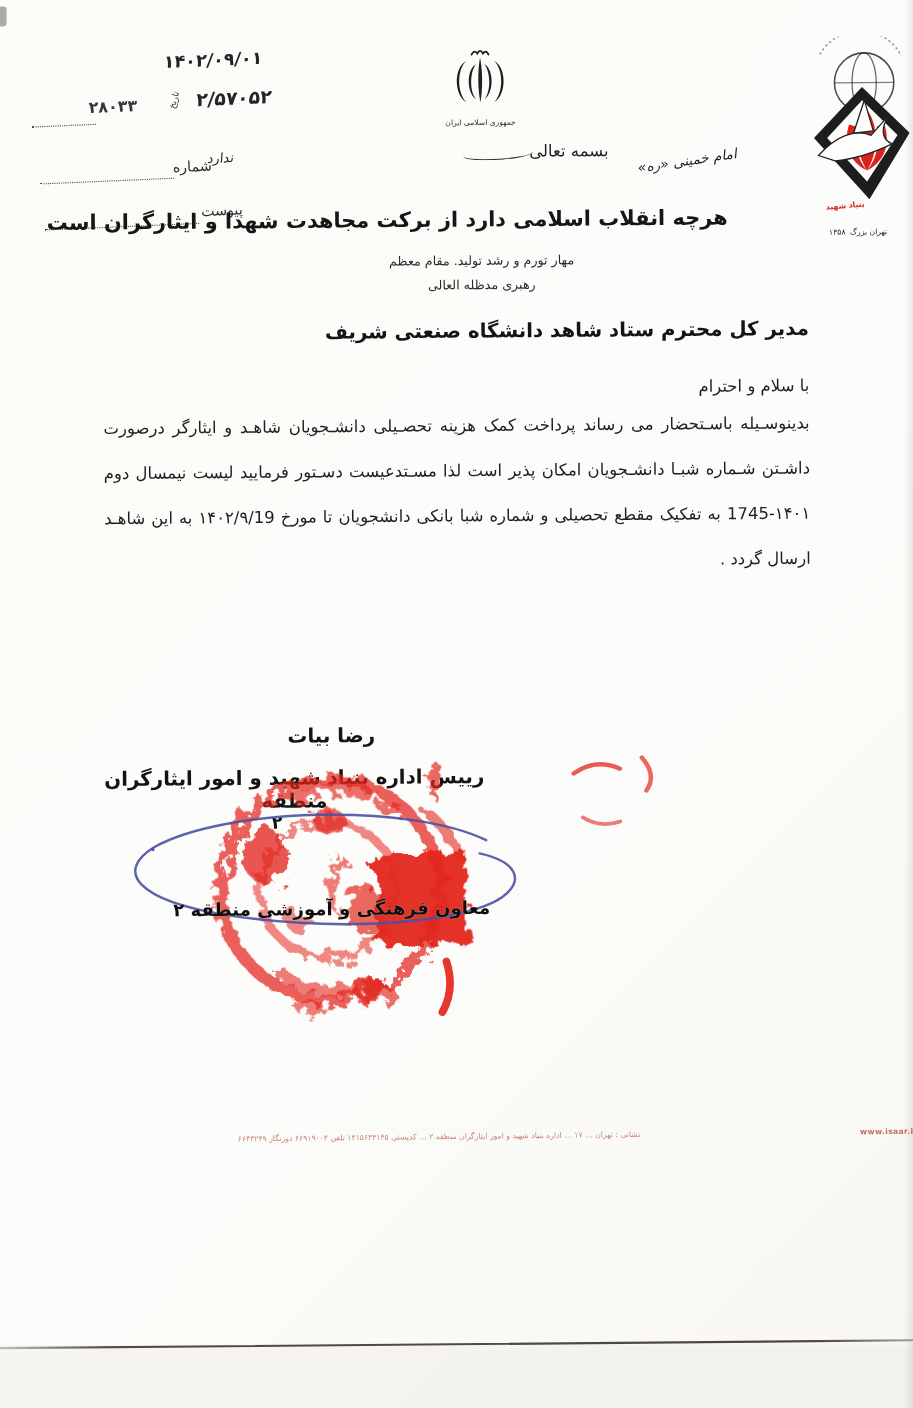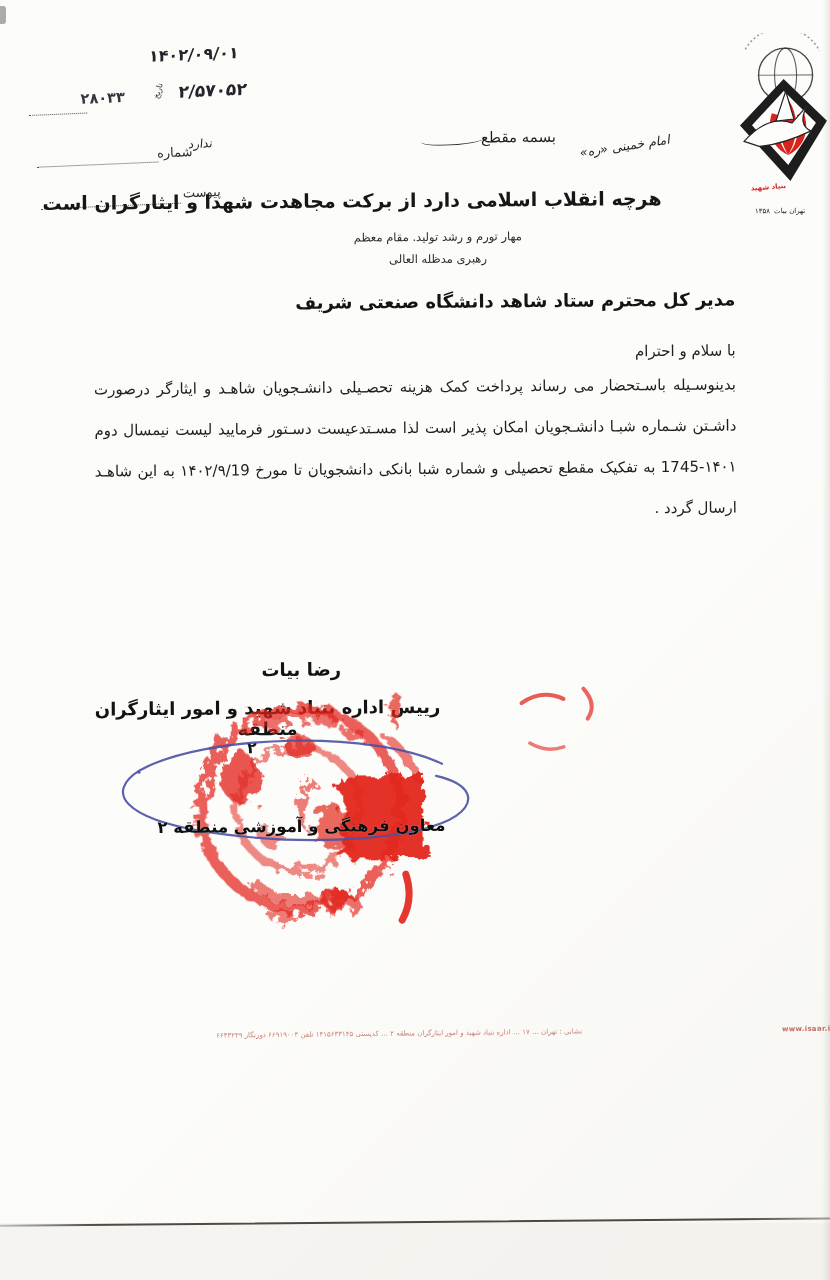--- a/index.html
+++ b/index.html
@@ -81,42 +81,55 @@
       <div class="abs f-reftag hand">تاریخ</div>
       <div class="abs f-refstamp num">۲۸۰۳۳</div>
       <div class="abs dots f-dots2"></div>
       <div class="abs f-numlabel">شماره</div>
       <div class="abs f-numval hand">ندارد</div>
       <div class="abs dots f-dots3"></div>
       <div class="abs f-attlabel">پیوست</div>
       <div class="abs dots f-dots4"></div>
     </div>
 
+    <div class="abs emblem">
+      <svg width="58" height="58" viewBox="0 0 60 60">
+        <g fill="#1f1f1f">
+          <path d="M17 12 C8 20 8 42 17 51 C5 44 5 18 17 12 Z"></path>
+          <path d="M26 15 C20 23 20 41 26 48 C17 42 17 20 26 15 Z"></path>
+          <path d="M30 9 C27.6 21 27.6 39 30 51 C32.4 39 32.4 21 30 9 Z"></path>
+          <path d="M34 15 C40 23 40 41 34 48 C43 42 43 20 34 15 Z"></path>
+          <path d="M43 12 C52 20 52 42 43 51 C55 44 55 18 43 12 Z"></path>
+        </g>
+        <path d="M22 6 C24 2.5 25.6 2.5 27.4 5 C29.2 1.8 31 1.8 32.8 5 C34.6 2.2 36.4 2.8 38 6" fill="none" stroke="#1f1f1f" stroke-width="1.7" stroke-linecap="round"></path>
+      </svg>
+      <div class="emblem-caption rtl">جمهوری اسلامی ایران</div>
+    </div>
     <div class="abs bismillah rtl">
-      <span>بسمه مقطع</span><span class="tail"></span>
+      <span>بسمه تعالی</span><span class="tail"></span>
     </div>
     <div class="abs attribution rtl">امام خمینی «ره»</div>
 
     <div class="abs logo">
       <svg width="95" height="150" viewBox="0 0 95 150">
         <path d="M14 16 A42 42 0 0 1 88 18" fill="none" stroke="#555" stroke-width="1.5" stroke-dasharray="2 2.5" opacity=".6"></path>
         <circle cx="54" cy="42" r="27" fill="none" stroke="#2a2a2a" stroke-width="1.4" opacity=".85"></circle>
         <ellipse cx="54" cy="42" rx="11" ry="27" fill="none" stroke="#2a2a2a" stroke-width="1.1" opacity=".75"></ellipse>
         <path d="M27 42 H81" stroke="#2a2a2a" stroke-width="1.1" opacity=".6"></path>
         <polygon points="8,92 52,46 95,88 58,148" fill="#1d1d1d"></polygon>
         <polygon points="20,92 52,58 84,90 56,132" fill="#fdfdfb"></polygon>
         <path d="M56 66 C45 81 45 104 56 122 C67 104 67 81 56 66 Z" fill="#d8231f"></path>
         <path d="M40 80 C34 98 40 114 56 122 C46 110 44 94 47 82 Z" fill="#d8231f"></path>
         <path d="M72 80 C78 98 72 114 56 122 C66 110 68 94 65 82 Z" fill="#d8231f"></path>
         <path d="M12 108 C28 90 45 84 60 90 L76 72 C68 85 70 94 79 98 C62 106 42 112 27 113 Z" fill="#fdfdfb" stroke="#222" stroke-width="1.2"></path>
         <path d="M44 88 L54 58 L62 86 Z" fill="#fdfdfb" stroke="#222" stroke-width="1.2"></path>
       </svg>
       <div class="logo-script rtl">بنیاد شهید</div>
       <div class="logo-caption rtl">
-        <span>تهران بیات</span><span class="num">۱۳۵۸</span>
+        <span>تهران بزرگ</span><span class="num">۱۳۵۸</span>
       </div>
     </div>
 
     <div class="abs quote rtl">هرچه انقلاب اسلامی دارد از برکت مجاهدت شهدا و ایثارگران است</div>
     <div class="abs slogan1 rtl">مهار تورم و رشد تولید. مقام معظم</div>
     <div class="abs slogan2 rtl">رهبری مدظله العالی</div>
 
     <div class="abs recipient rtl">مدیر کل محترم ستاد شاهد دانشگاه صنعتی شریف</div>
     <div class="abs salutation rtl">با سلام و احترام</div>
     <div class="abs bodyp rtl">

